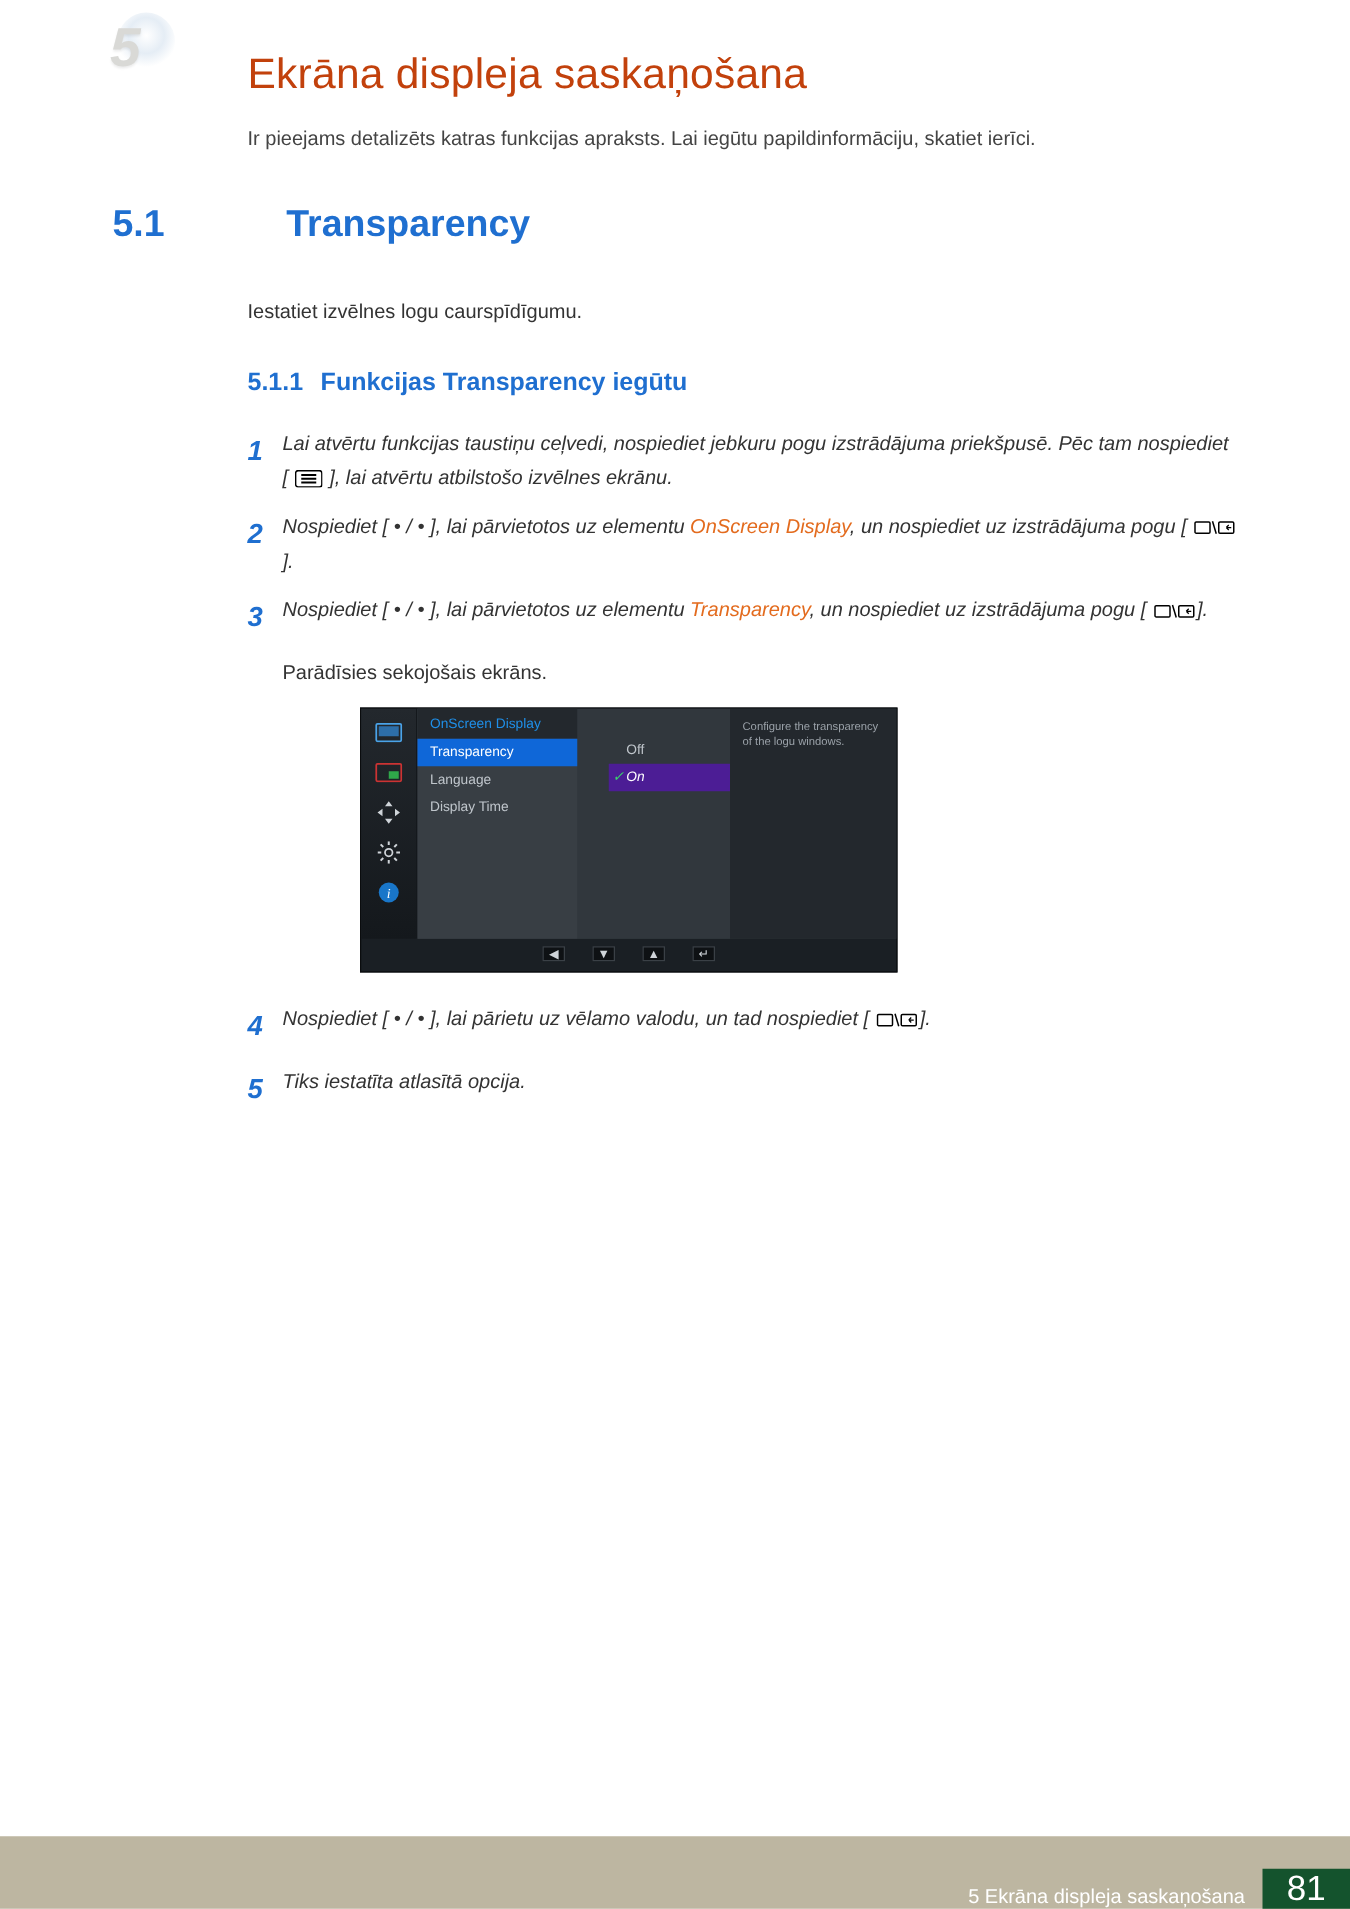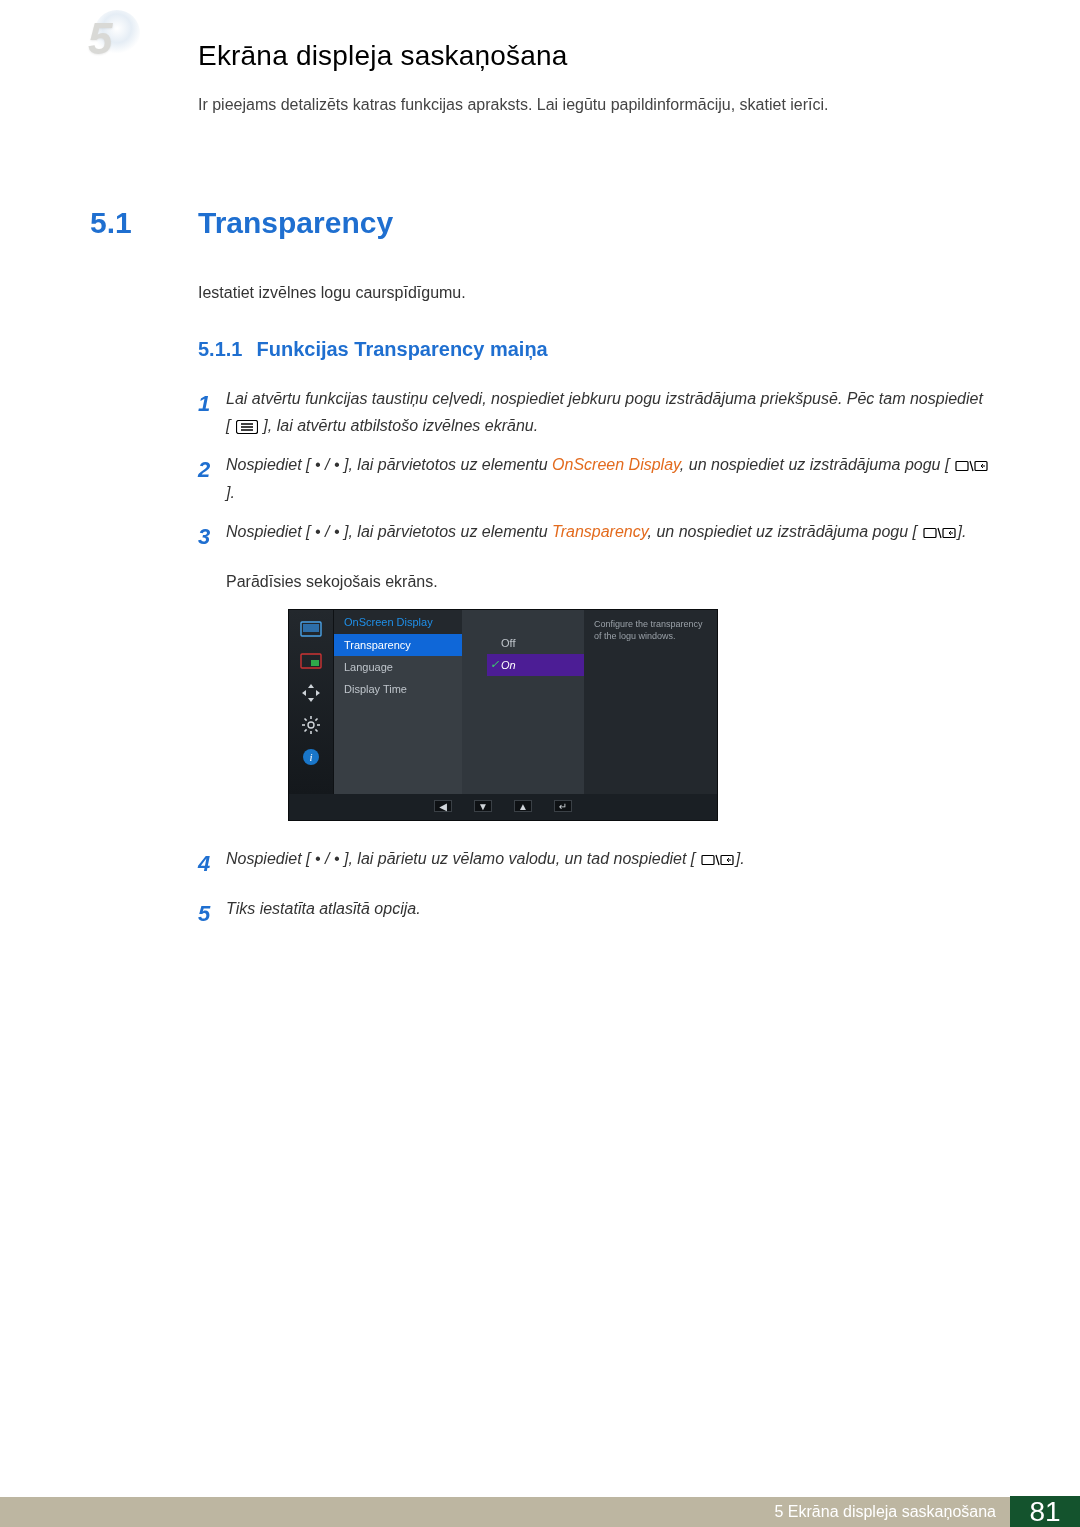--- a/index.html
+++ b/index.html
@@ -37,35 +37,36 @@
     left: 0;
     top: 4px;
     font-size: 44px;
     font-weight: bold;
     color: #d9d9d6;
     text-shadow: 0 1px 2px rgba(0,0,0,0.08);
     font-style: italic;
   }
   .chapter-title {
     margin-left: 108px;
-    font-size: 28px;
+    font-size: 34px;
     font-weight: normal;
-    color: #000000;
+    color: #c2410c;
     letter-spacing: 0.2px;
   }
   .intro {
     margin-left: 108px;
     margin-top: 24px;
     font-size: 16px;
     color: #444;
   }
   .section-row {
-    margin-top: 92px;
-    display: flex;
-    align-items: center;
+    margin-top: 42px;
+    display: flex;
+    align-items: center;
+    gap: 31px;
   }
   .section-num {
     width: 108px;
     font-size: 30px;
     font-weight: bold;
     color: #1f6fd0;
   }
   .section-title {
     font-size: 30px;
     font-weight: bold;
@@ -239,25 +240,25 @@
     background: #0e1114;
     border: 1px solid #3a4046;
   }
 
   
   .footer {
     position: absolute;
     bottom: 0;
     left: 0;
     right: 0;
-    height: 30px;
+    height: 58px;
     background: #bdb6a1;
     display: flex;
     justify-content: flex-end;
-    align-items: center;
+    align-items: flex-end;
     padding-left: 37px;
   }
   .footer-text {
     color: #fff;
     font-size: 16px;
     display: flex;
     align-items: center;
     padding: 0 14px;
   }
   .footer-page {
@@ -283,21 +284,21 @@
   <p class="intro">Ir pieejams detalizēts katras funkcijas apraksts. Lai iegūtu papildinformāciju, skatiet ierīci.</p>
 
   <div class="section-row">
     <div class="section-num">5.1</div>
     <div class="section-title">Transparency</div>
   </div>
   <p class="section-body">Iestatiet izvēlnes logu caurspīdīgumu.</p>
 
   <div class="subsection-row">
     <div class="subsection-num">5.1.1</div>
-    <div class="subsection-title">Funkcijas Transparency maiņa</div>
+    <div class="subsection-title">Funkcijas Transparency iegūtu</div>
   </div>
 
   <div class="steps">
 
     <div class="step">
       <div class="step-num">1</div>
       <div class="step-text">
         <span>Lai atvērtu funkcijas taustiņu ceļvedi, nospiediet jebkuru pogu izstrādājuma priekšpusē. Pēc tam nospiediet [</span>
         <span class="icon-inline icon-menu">
           <svg width="22" height="14" viewBox="0 0 22 14">

